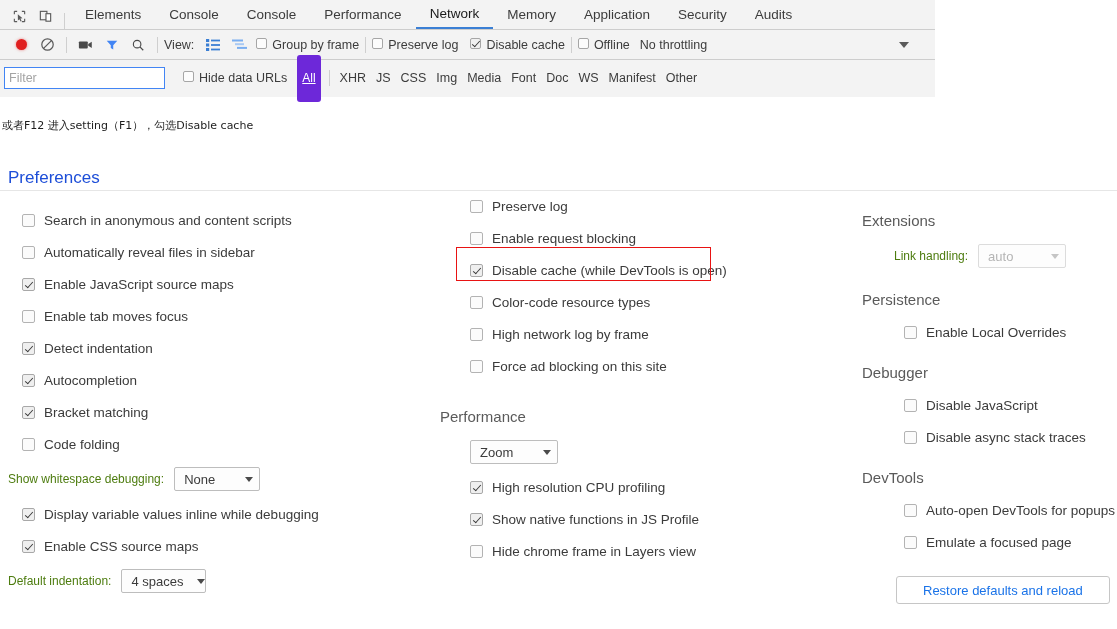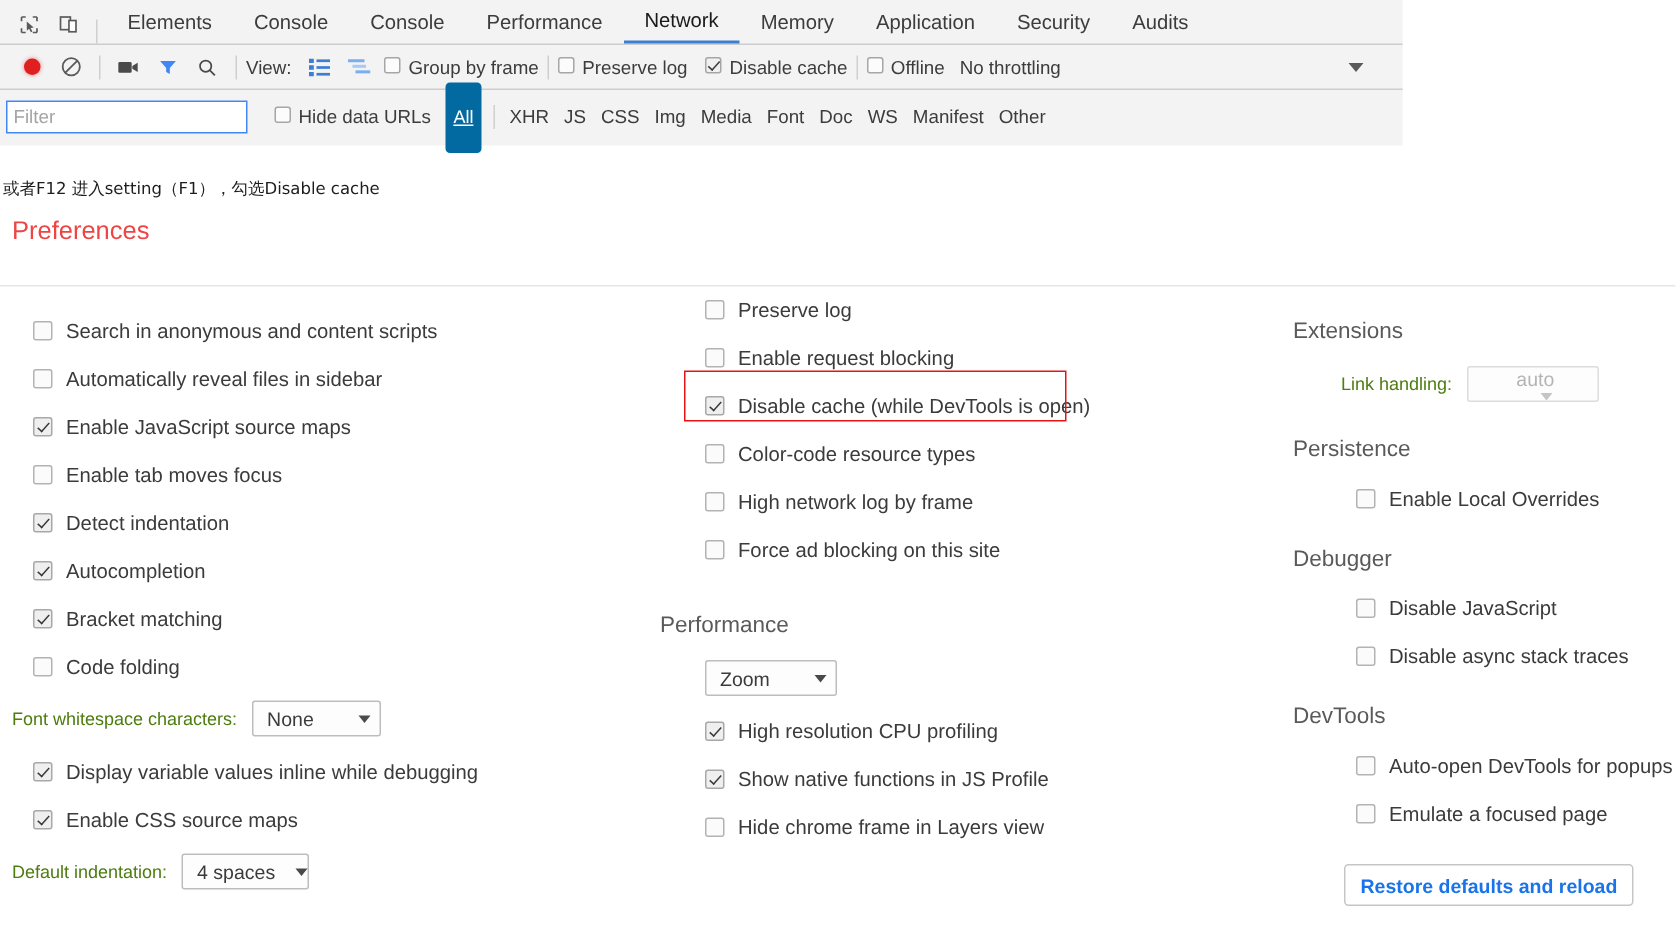--- a/index.html
+++ b/index.html
@@ -123,21 +123,21 @@
     color: #a0a0a0;
     padding: 0 4px;
     line-height: 20px;
     outline: none;
     font-family: inherit;
     position: relative;
   }
   .filter-input::placeholder { color: #a4a4a4; opacity: 1; }
   .types { display: flex; align-items: center; gap: 10px; margin-left: 10px; font-size: 12.5px; color: #3c3c3c; }
   .type-all {
-    background: #0369a1;
+    background: #6d28d9;
     color: #fff;
     border-radius: 3px;
     padding: 16px 5px;
     font-size: 12px;
     line-height: 15px;
     text-decoration: underline;
   }
   .throttle-arrow {
     width: 0; height: 0;
     border-left: 5px solid transparent;
@@ -151,23 +151,23 @@
     left: 2px; top: 118px;
     font-size: 11px;
     color: #1d1d1d;
     white-space: nowrap;
     font-family: "DejaVu Sans", "Liberation Sans", sans-serif;
   }
 
   
   .prefs-title {
     position: absolute;
-    left: 8px; top: 144px;
+    left: 8px; top: 168px;
     font-size: 17px;
-    color: #ef4444;
+    color: #1d4ed8;
     font-weight: 400;
   }
   .prefs-rule {
     position: absolute;
     left: 0; top: 190px;
     width: 1117px; height: 1px;
     background: #e6e6e6;
   }
 
   .prefs-cols {
@@ -238,46 +238,46 @@
     color: #3b3b3b;
     box-sizing: border-box;
   }
   .dd .ddarrow {
     width: 0; height: 0;
     border-left: 4px solid transparent;
     border-right: 4px solid transparent;
     border-top: 5px solid #4a4a4a;
     margin-left: 14px;
   }
-  .dd.disabled { color: #b5b5b5; border-color: #dcdcdc; background: #fdfdfd; flex-direction: column; }
+  .dd.disabled { color: #b5b5b5; border-color: #dcdcdc; background: #fdfdfd; }
   .dd.disabled .ddarrow { border-top-color: #c5c5c5; }
 
   .indent { margin-left: 30px; }
 
   .highlight-box {
     position: absolute;
     left: 456px; top: 247px;
     width: 255px; height: 34px;
     border: 1.6px solid #e81313;
     box-sizing: border-box;
     pointer-events: none;
   }
 
   .restore-btn {
     display: inline-flex;
     align-items: center;
     justify-content: center;
     height: 26px;
-    padding: 0 10px;
+    padding: 0 26px;
     border: 1px solid #c6c6c6;
     border-radius: 3px;
     background: #fff;
     color: #1a73e8;
     font-size: 13px;
-    font-weight: 700;
+    font-weight: 400;
     white-space: nowrap;
   }
   .spacer-lg { height: 26px; }
   .spacer-md { height: 16px; }
   .spacer-sm { height: 8px; }
 </style>
 </head>
 <body>
 
 <div class="devtools">
@@ -440,21 +440,21 @@
     <div class="pref-row">
       <span class="pcb checked"></span>
       <span class="ptxt">Bracket matching</span>
     </div>
     <div class="pref-row">
       <span class="pcb"></span>
       <span class="ptxt">Code folding</span>
     </div>
 
     <div class="select-row" style="margin-left:-14px">
-      <span class="slabel">Font whitespace characters:</span>
+      <span class="slabel">Show whitespace debugging:</span>
       <span class="dd" style="width:86px">
         <span>None</span>
         <span class="ddarrow"></span>
       </span>
     </div>
 
     <div class="pref-row">
       <span class="pcb checked"></span>
       <span class="ptxt">Display variable values inline while debugging</span>
     </div>

